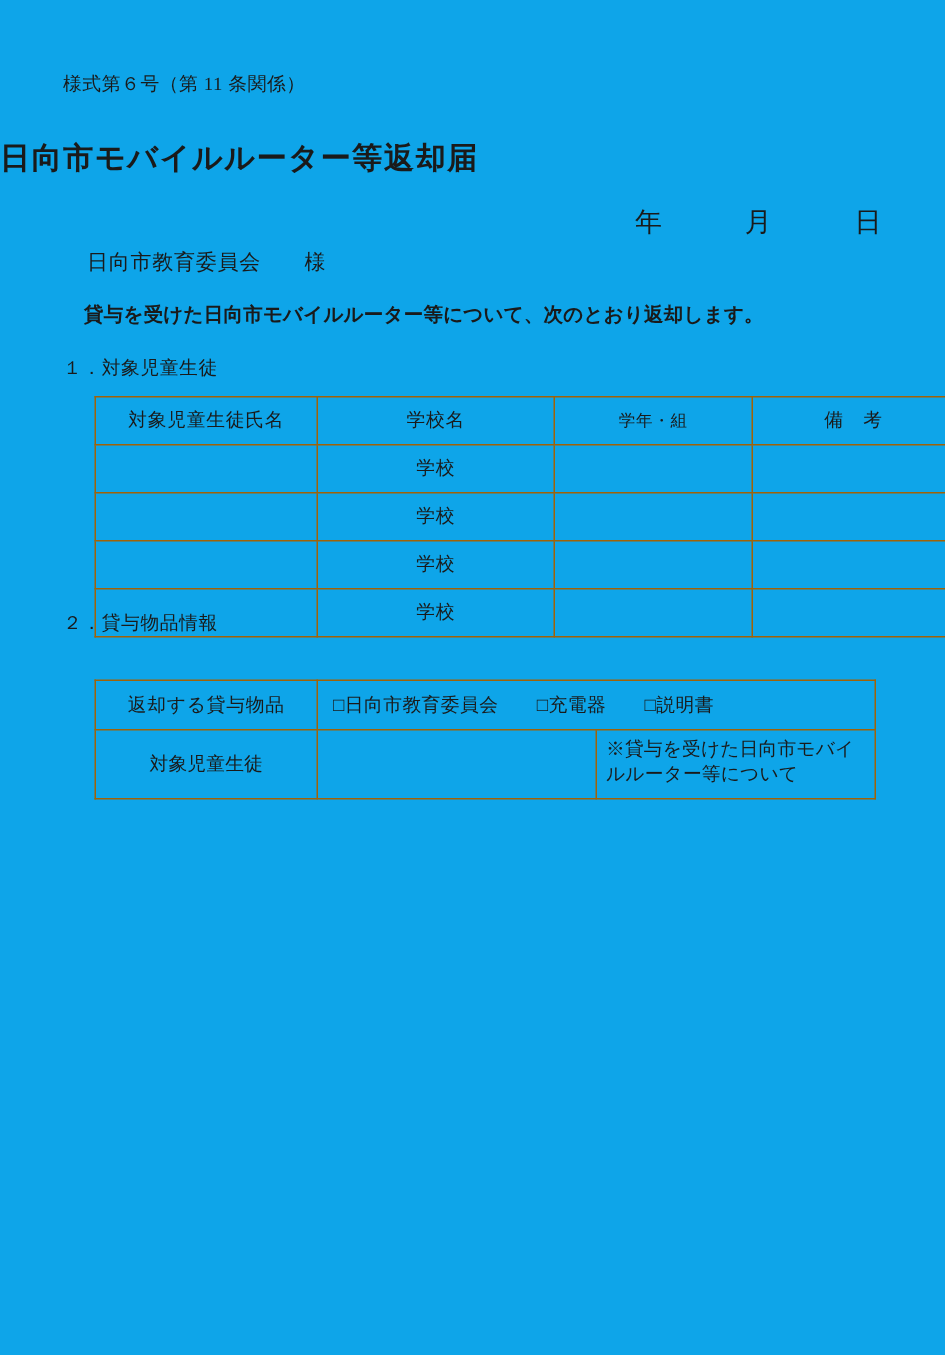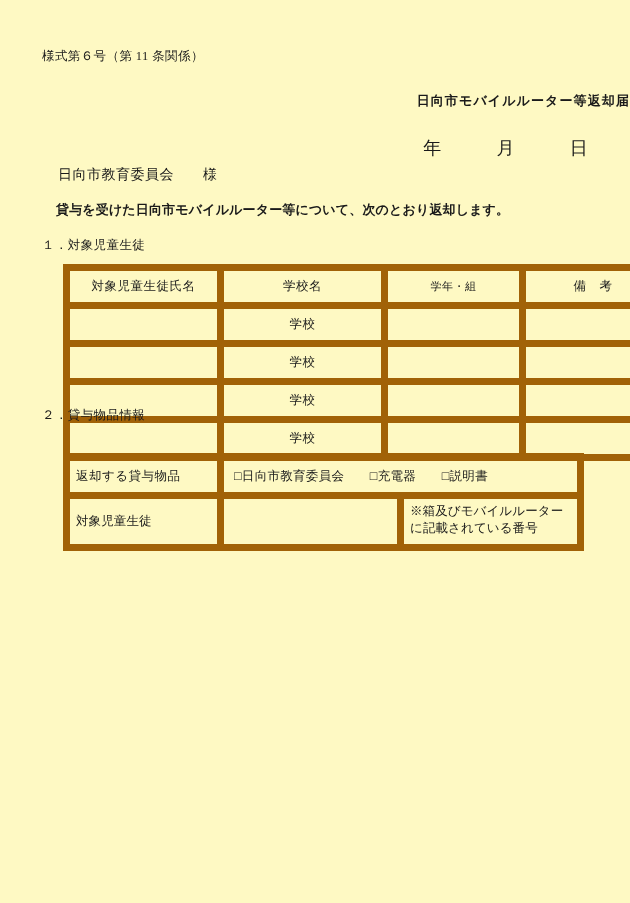--- a/index.html
+++ b/index.html
@@ -11,41 +11,41 @@
     width: 630px;
     height: 903px;
     position: relative;
     font-family: "Liberation Serif", "DejaVu Serif", serif;
     color: #1a1a1a;
     overflow: hidden;
   }
   .page {
     position: absolute;
     inset: 0;
-    background: #fef9c3;
+    background: #0ea5e9;
     font-family: Liberation Serif, serif;
   }
 
   
   .form-no {
     position: absolute;
     left: 42px;
     top: 48px;
     font-size: 12.5px;
     letter-spacing: 0.4px;
     white-space: nowrap;
   }
 
   .doc-title {
     position: absolute;
     left: 0;
     right: 0;
     top: 92px;
-    text-align: right;
-    font-size: 13px;
+    text-align: left;
+    font-size: 20px;
     font-weight: bold;
     letter-spacing: 1.1px;
   }
 
   .date-line {
     position: absolute;
     right: 42px;
     top: 136px;
     font-size: 18px;
     letter-spacing: 0.3px;
@@ -84,21 +84,21 @@
 
   
   .form-table {
     position: absolute;
     left: 63px;
     border-collapse: collapse;
     table-layout: fixed;
     font-size: 12.5px;
   }
   .form-table td, .form-table th {
-    border: 7px solid #a16207;
+    border: 1px solid #a16207;
     font-weight: normal;
     padding: 1px 6px;
     vertical-align: middle;
     letter-spacing: 0.5px;
   }
 
   
   #table-students { top: 264px; width: 521px; }
   #table-students th {
     height: 29px;
@@ -115,20 +115,21 @@
   .cell-school-suffix {
     text-align: center;
     padding-right: 10px;
   }
 
   
   #table-equipment { top: 453px; width: 521px; }
   #table-equipment td { height: 30px; }
   #table-equipment .label-cell {
     width: 135px;
+    text-align: center;
   }
   #table-equipment .label-cell.tight {
     letter-spacing: 0.1px;
   }
   #table-equipment .checkbox-cell {
     text-align: left;
     padding-left: 10px;
     letter-spacing: 0.3px;
     white-space: pre;
   }
@@ -199,18 +200,18 @@
 
   <table class="form-table" id="table-equipment">
     <tbody>
       <tr>
         <td class="label-cell">返却する貸与物品</td>
         <td class="checkbox-cell" colspan="2">□日向市教育委員会　　□充電器　　□説明書</td>
       </tr>
       <tr>
         <td class="label-cell tight">対象児童生徒</td>
         <td class="value-cell"></td>
-        <td class="note-cell">※箱及びモバイルルーターに記載されている番号</td>
+        <td class="note-cell">※貸与を受けた日向市モバイルルーター等について</td>
       </tr>
     </tbody>
   </table>
 
 </div>
 
 </body></html>

